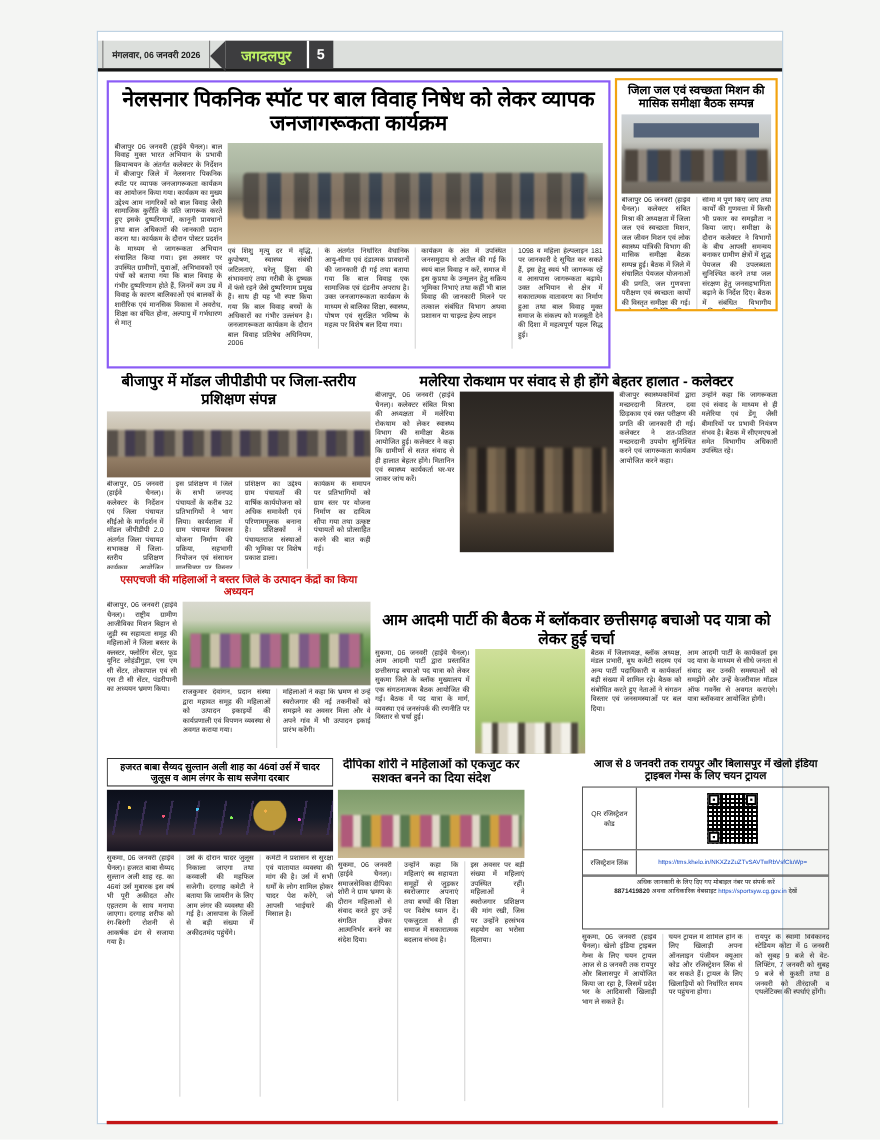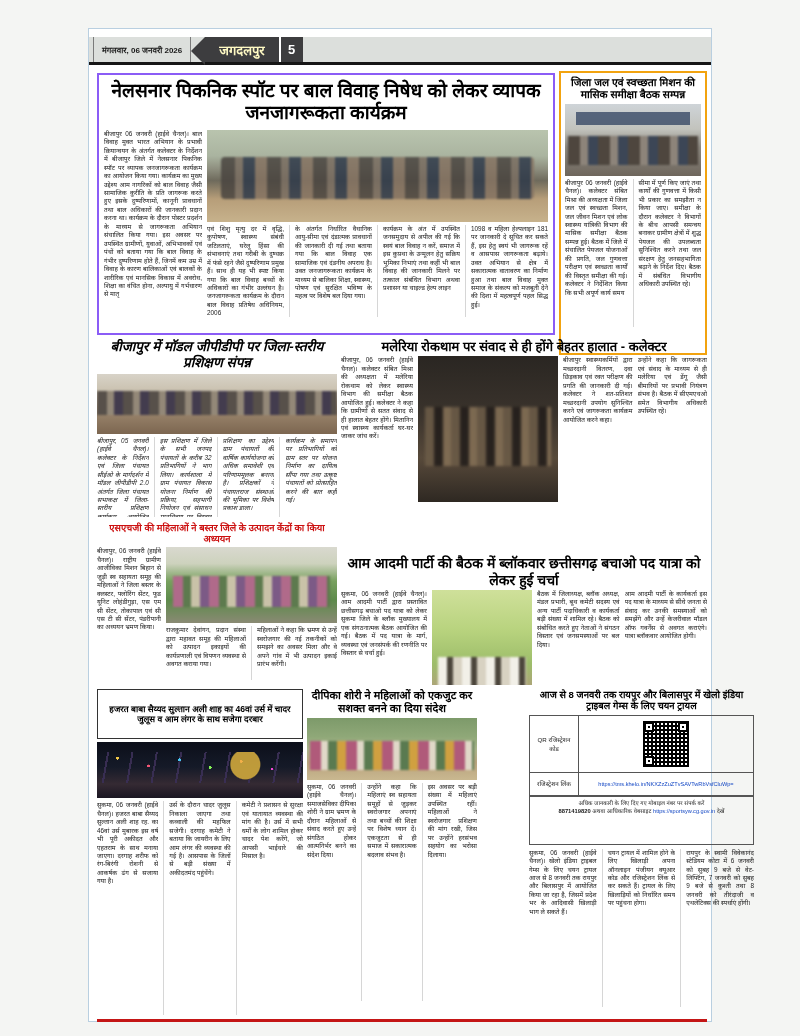--- a/index.html
+++ b/index.html
@@ -25,21 +25,21 @@
   }
   .mast .title{flex:1;text-align:center;font-size:13px;font-weight:bold;letter-spacing:.5px;}
   .mast .citywrap{
     height:100%;display:flex;align-items:stretch;margin-right:2px;
   }
   .chev{
     width:0;height:0;border-top:14px solid transparent;border-bottom:14px solid transparent;
     border-right:14px solid #3d3d3f;
   }
   .citybox{
-    background:#3d3d3f;color:#fef9c3;display:flex;align-items:center;
+    background:#3d3d3f;color:#bef264;display:flex;align-items:center;
     font-weight:bold;font-size:13px;padding:0 14px;
   }
   .pagenum{
     background:#3d3d3f;color:#fff;display:flex;align-items:center;justify-content:center;
     font-weight:bold;font-size:13px;width:22px;border-left:2px solid #fff;
   }
   
   .art{position:absolute;box-sizing:border-box;overflow:hidden;}
   .hl{font-weight:bold;text-align:center;line-height:1.18;color:#000;}
   .cols{display:flex;gap:5px;}
@@ -82,32 +82,32 @@
      radial-gradient(circle 3px at 85% 55%,#ff4ae2 0 45%,transparent 50%),
      radial-gradient(circle 24px at 72% 40%,#c8a23c 0 60%,transparent 65%),
      repeating-linear-gradient(100deg,transparent 0 10px,#3a2f55 10px 12px,transparent 12px 24px);
     opacity:.95;}
   .ph-women{background:linear-gradient(180deg,#7d9a6a 0%,#8fa878 30%,#a9b48b 50%,#b9a37e 72%,#c9b890 100%);}
   .ph-women:before{content:"";position:absolute;left:2%;top:38%;width:96%;height:46%;
     background:repeating-linear-gradient(90deg,#b05a7a 0 11px,#e0d8c8 11px 18px,#5a7a50 18px 27px,#d0a040 27px 36px);filter:blur(1px);}
   
   #a1{left:8px;top:44px;width:458px;height:262px;border:2px solid #8b5cf6;padding:3px 5px;}
   #a1 .hl{font-size:19px;margin:2px 0 5px;}
-  #a2{left:470px;top:42px;width:148px;height:284px;border:2px solid #f2a30f;padding:3px 4px;}
+  #a2{left:470px;top:42px;width:148px;height:212px;border:2px solid #f2a30f;padding:3px 4px;}
   #a2 .hl{font-size:10.5px;margin-bottom:3px;}
-  #a3{left:8px;top:310px;width:240px;height:180px;font-style:italic;}
+  #a3{left:8px;top:310px;width:240px;height:180px;}
   #a3 .hl{font-size:13.5px;}
   #a4{left:252px;top:310px;width:366px;height:170px;}
   #a4 .hl{font-size:13px;margin-bottom:2px;}
   #a5{left:8px;top:493px;width:240px;height:163px;}
   #a5 .hl{font-size:9.5px;color:#cc1111;}
   #a6{left:252px;top:482px;width:366px;height:174px;}
   #a6 .hl{font-size:14px;margin-bottom:2px;margin-top:44px;}
   #a7{left:8px;top:660px;width:206px;height:326px;}
-  #a7 .hlbox{border:1px solid #333;padding:14px 3px;margin-bottom:3px;}
+  #a7 .hlbox{border:1px solid #333;padding:2px 3px;margin-bottom:3px;}
   #a7 .hl{font-size:8.6px;}
   #a8{left:218px;top:660px;width:170px;height:326px;}
   #a8 .hl{font-size:11px;margin-bottom:3px;}
   #a9{left:393px;top:660px;width:225px;height:326px;margin-left:47px;}
   #a9 .hl{font-size:9.6px;margin-bottom:3px;}
   .notice{
     background:#0d0d0d;color:#fff;font-weight:bold;font-size:7.4px;line-height:1.45;
     padding:4px 4px;text-align:center;width:62px;box-sizing:border-box;
   }
   .regtable{flex:1;border:1px solid #555;font-size:6.2px;box-sizing:border-box;}

